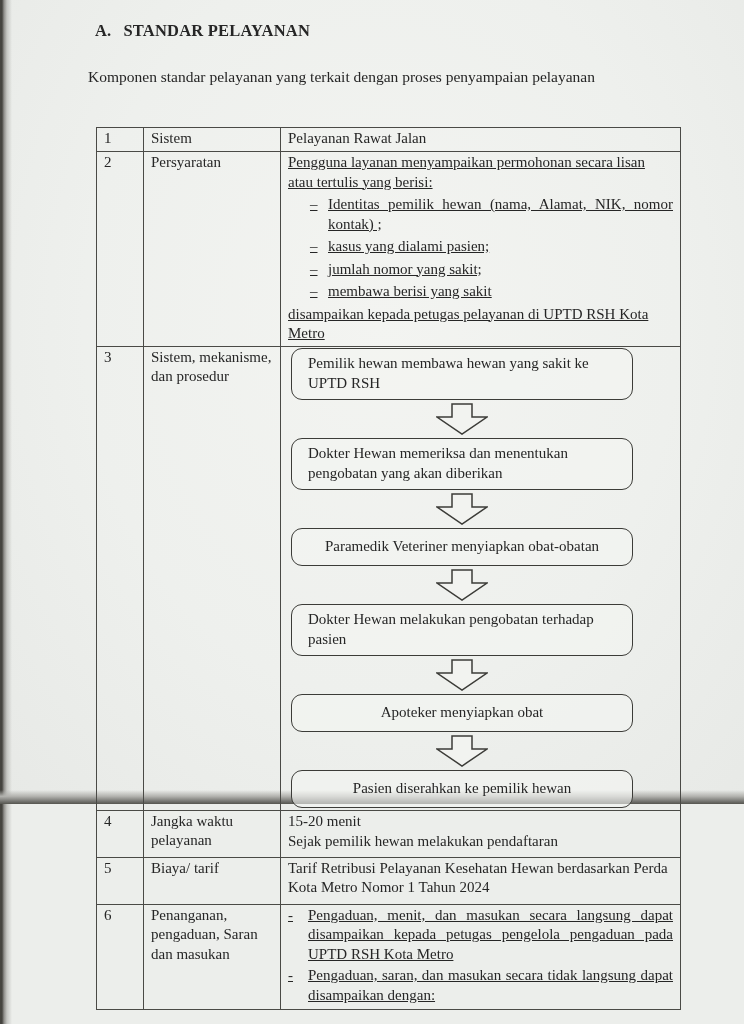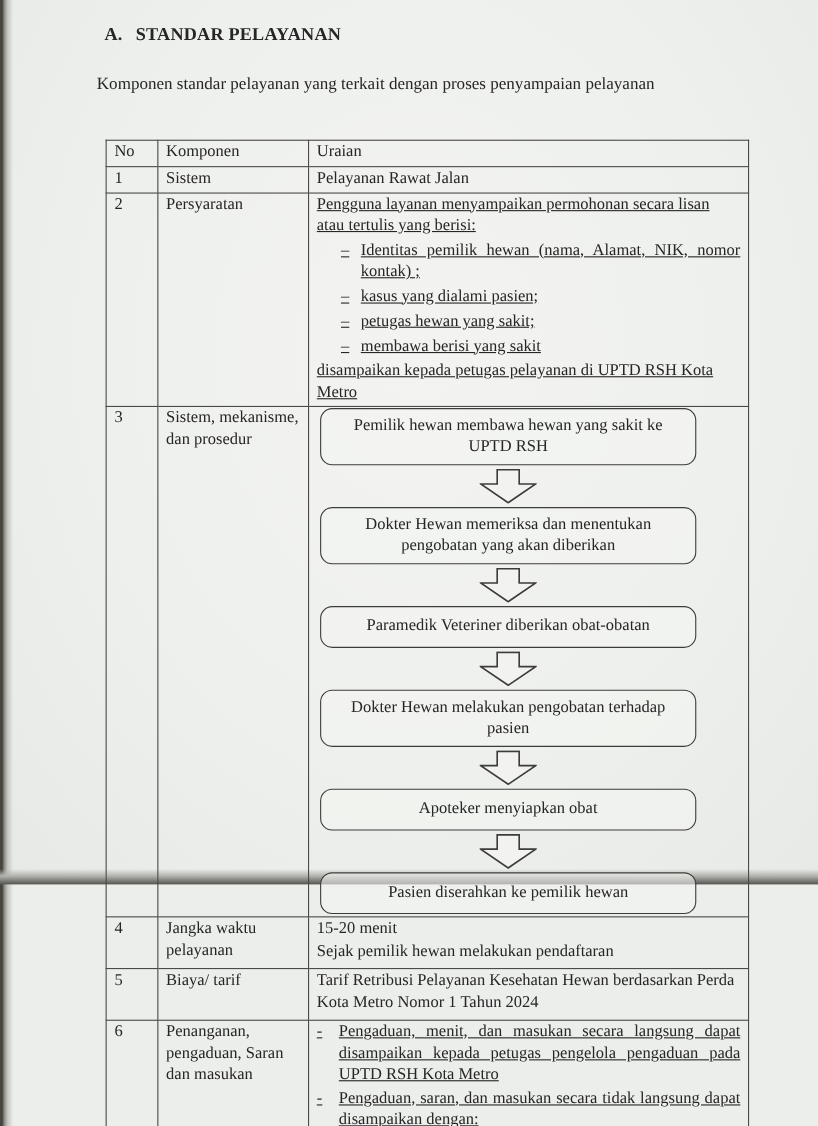--- a/index.html
+++ b/index.html
@@ -55,21 +55,21 @@
   .bullet6{display:flex;margin:0 0 2px 0;}
   .bullet6 .mk{width:20px;flex:0 0 20px;}
   .bullet6 .bt{flex:1;text-align:justify;}
   .para-gap{margin-top:1px;font-family:Liberation Serif, serif;}
   
   td.flow-cell{padding:5px 0 0 0;}
   .fc-box{
     box-sizing:border-box;width:342px;margin-left:3px;
     border:1.5px solid #3c3c38;border-radius:11px;
     display:flex;align-items:center;justify-content:center;
-    text-align:center;padding:5px 16px;background:rgba(244,245,242,.6);
+    padding:5px 16px;background:rgba(244,245,242,.6);
   }
   .fc-box.two{min-height:52px;}
   .fc-box.one{min-height:38px;}
   .fc-arrow{display:block;margin:3px 0 3px 148px;}
   .fc-arrow svg{display:block;}
 </style>
 </head>
 <body>
 
 <div class="sheet">
@@ -82,25 +82,20 @@
   <div class="intro">Komponen standar pelayanan yang terkait dengan proses penyampaian pelayanan</div>
 
   <table class="std">
     <colgroup>
         <col class="c-no">
         <col class="c-komp">
         <col class="c-ur">
       </colgroup>
 
     <tbody>
-        <tr style="height:20px;">
-      <th>No</th>
-      <th class="center">Komponen</th>
-      <th class="center">Uraian</th>
-    </tr>
 
     <tr style="height:24px;">
       <td class="no-cell">1</td>
       <td>Sistem</td>
       <td class="ur-left">Pelayanan Rawat Jalan</td>
     </tr>
 
     <tr style="height:176px;">
       <td class="no-cell">2</td>
       <td>Persyaratan</td>
@@ -110,21 +105,21 @@
           <div class="bullet">
                 <span class="mk">–</span>
                 <span class="bt">Identitas pemilik hewan (nama, Alamat, NIK, nomor kontak) ;</span>
               </div>
           <div class="bullet">
                 <span class="mk">–</span>
                 <span class="bt">kasus yang dialami pasien;</span>
               </div>
           <div class="bullet">
                 <span class="mk">–</span>
-                <span class="bt">petugas hewan yang sakit;</span>
+                <span class="bt">jumlah nomor yang sakit;</span>
               </div>
           <div class="bullet">
                 <span class="mk">–</span>
                 <span class="bt">membawa berisi yang sakit</span>
               </div>
         </div>
         <div>disampaikan kepada petugas pelayanan di UPTD RSH Kota Metro</div>
       </td>
     </tr>
 
@@ -142,21 +137,21 @@
             </span>
         <div class="fc-box two">
               <span>Dokter Hewan memeriksa dan menentukan pengobatan yang akan diberikan</span>
             </div>
         <span class="fc-arrow">
               <svg width="52" height="32" viewBox="0 0 52 32">
                 <path d="M16 1 H36 V14 H51 L26 31 L1 14 H16 Z" fill="#f2f3f0" stroke="#3c3c38" stroke-width="1.5"></path>
               </svg>
             </span>
         <div class="fc-box one">
-              <span>Paramedik Veteriner diberikan obat-obatan</span>
+              <span>Paramedik Veteriner menyiapkan obat-obatan</span>
             </div>
         <span class="fc-arrow">
               <svg width="52" height="32" viewBox="0 0 52 32">
                 <path d="M16 1 H36 V14 H51 L26 31 L1 14 H16 Z" fill="#f2f3f0" stroke="#3c3c38" stroke-width="1.5"></path>
               </svg>
             </span>
         <div class="fc-box two">
               <span>Dokter Hewan melakukan pengobatan terhadap pasien</span>
             </div>
         <span class="fc-arrow">

